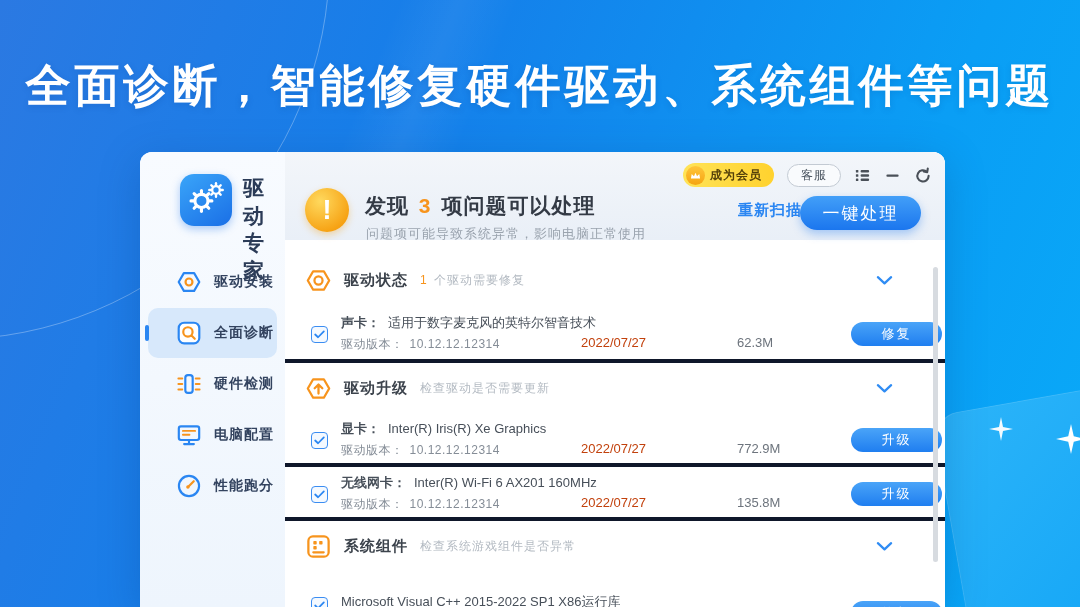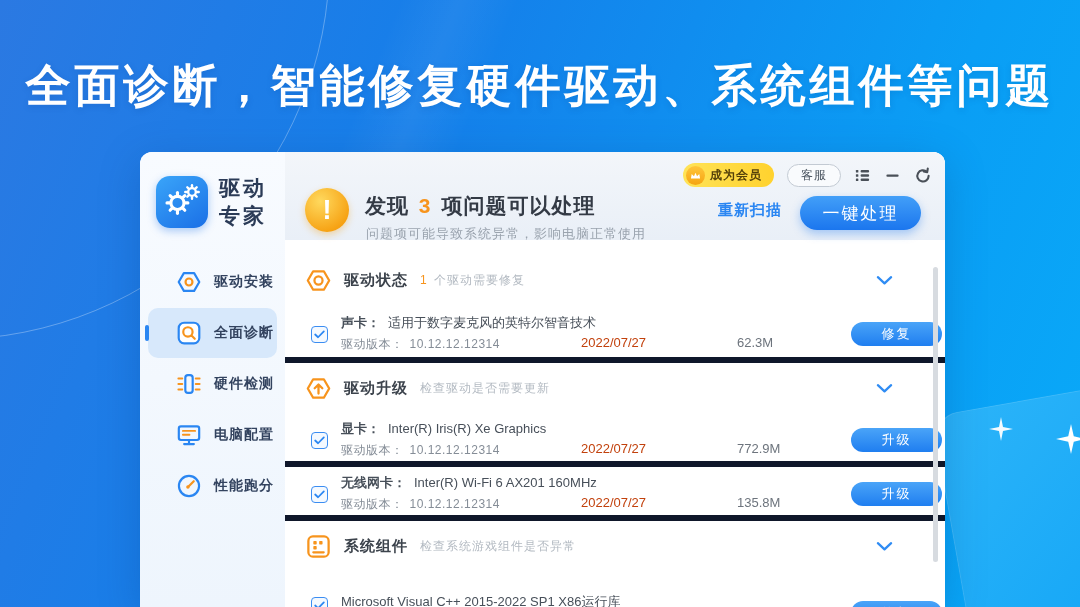--- a/index.html
+++ b/index.html
@@ -23,21 +23,21 @@
     text-shadow:0 2px 6px rgba(0,60,140,.18); white-space:nowrap; }
 
   
   .win { position:absolute; left:140px; top:152px; width:805px; height:455px;
     background:#ffffff; border-radius:12px 12px 0 0; display:flex; overflow:hidden;
     box-shadow:0 10px 40px rgba(9,60,130,.25); }
 
   
   .sidebar { width:145px; flex:0 0 145px; background:linear-gradient(180deg,#f8fbff 0%,#eef5fd 100%);
     position:relative; }
-  .logo-row { display:flex; align-items:center; gap:11px; padding:22px 0 0 16px; }
+  .logo-row { display:flex; gap:11px; padding:22px 0 0 16px;margin-left:24px; }
   .logo-badge { width:52px; height:52px; border-radius:14px; flex:0 0 52px;
     background:linear-gradient(145deg,#3aa5f9 0%,#1a6fe6 100%); display:flex; align-items:center; justify-content:center;
     box-shadow:0 3px 8px rgba(20,110,230,.35); }
   .app-title { font-size:21px; font-weight:bold; color:#2b3b57; line-height:1.32; letter-spacing:3px; }
   .menu { position:absolute; left:0; top:105px; width:100%; }
   .menu-item { position:relative; height:50px; display:flex; align-items:center; gap:12px;
     padding-left:28px; margin:0 8px 1px 8px; border-radius:10px; cursor:pointer; }
   .menu-item.active { background:#d7e8fb; }
   .menu-item .ind { display:none; }
   .menu-item.active .ind { display:block; position:absolute; left:-3px; top:17px; width:4px; height:16px;
@@ -61,36 +61,36 @@
     letter-spacing:1px; cursor:pointer; }
   .tb-icon { width:17px; height:17px; cursor:pointer; display:block; }
 
   .summary-warn { position:absolute; left:20px; top:36px; width:44px; height:44px; border-radius:50%;
     background:radial-gradient(circle at 35% 30%,#ffd95e,#f6a112 75%); display:flex; align-items:center;
     justify-content:center; color:#fff; font-size:27px; font-weight:bold; box-shadow:0 3px 7px rgba(246,160,18,.35); }
   .summary-title { position:absolute; left:80px; top:40px; font-size:21px; font-weight:bold; color:#333a45;
     letter-spacing:1px; white-space:nowrap; }
   .summary-title .cnt { color:#f7941d; padding:0 3px; }
   .summary-sub { position:absolute; left:81px; top:73px; font-size:13px; color:#9aa3ae; letter-spacing:1px; }
-  .rescan { position:absolute; left:433px; top:49px; font-size:15px; font-weight:bold; color:#2a86f2;
+  .rescan { position:absolute; left:453px; top:49px; font-size:15px; font-weight:bold; color:#2a86f2;
     letter-spacing:1px; cursor:pointer; }
   .process-btn { position:absolute; left:515px; top:44px; width:121px; height:34px; border-radius:17px;
     border:none; background:linear-gradient(180deg,#429ff8,#1b76ee); color:#fff; font-size:17px;
     letter-spacing:2px; cursor:pointer; box-shadow:0 4px 10px rgba(27,118,238,.35);
     font-family:"Liberation Sans","DejaVu Sans",sans-serif; }
 
   .content { position:absolute; left:0; top:103px; right:0; bottom:0; overflow:hidden; }
   .sec-head { position:relative; height:50px; display:flex; align-items:center; gap:12px; padding-left:20px; }
   .sec-icon { width:27px; height:27px; flex:0 0 27px; }
   .sec-title { font-size:15px; font-weight:bold; color:#3c434c; letter-spacing:1px; }
   .sec-sub { font-size:12px; color:#b3bac2; letter-spacing:1px; }
   .sec-sub .cnt { color:#f7941d; margin-right:2px; }
   .sec-chevron { position:absolute; right:52px; top:20px; width:17px; height:11px; cursor:pointer; }
 
-  .item-row { position:relative; height:58px; border-bottom:6px solid #0f172a; }
+  .item-row { position:relative; height:58px; border-bottom:4px solid #0f172a; }
   .item-row.r2 { height:54px; }
   .chk { position:absolute; left:26px; top:21px; width:17px; height:17px; border:1.5px solid #3b8df2;
     border-radius:4px; background:#f4f9ff; cursor:pointer; display:flex; align-items:center; justify-content:center; }
   .row-name { position:absolute; left:56px; top:9px; font-size:13px; color:#474f59; white-space:nowrap; }
   .row-name .cat { font-weight:bold; margin-right:8px; }
   .row-ver { position:absolute; left:56px; top:31px; font-size:12px; color:#858d97; letter-spacing:.5px; }
   .row-ver .vl { margin-right:6px; }
   .col-date { position:absolute; left:296px; top:30px; font-size:13px; color:#c2410c; }
   .col-size { position:absolute; left:452px; top:30px; font-size:13px; color:#6d747d; }
   .act-btn { position:absolute; left:566px; top:17px; width:91px; height:24px; border:none; border-radius:12px;

